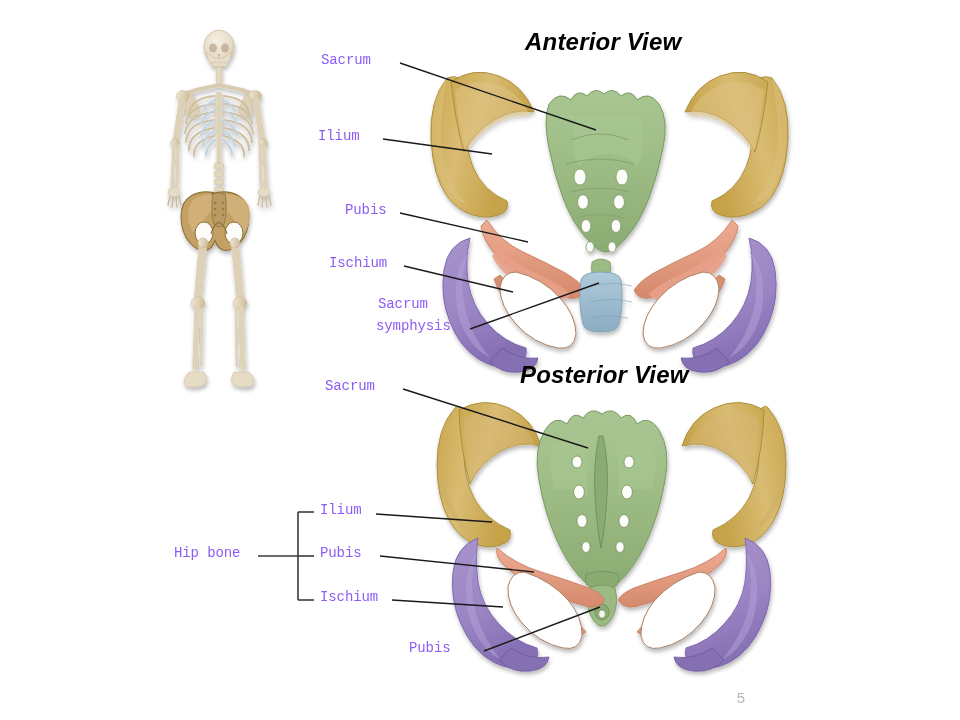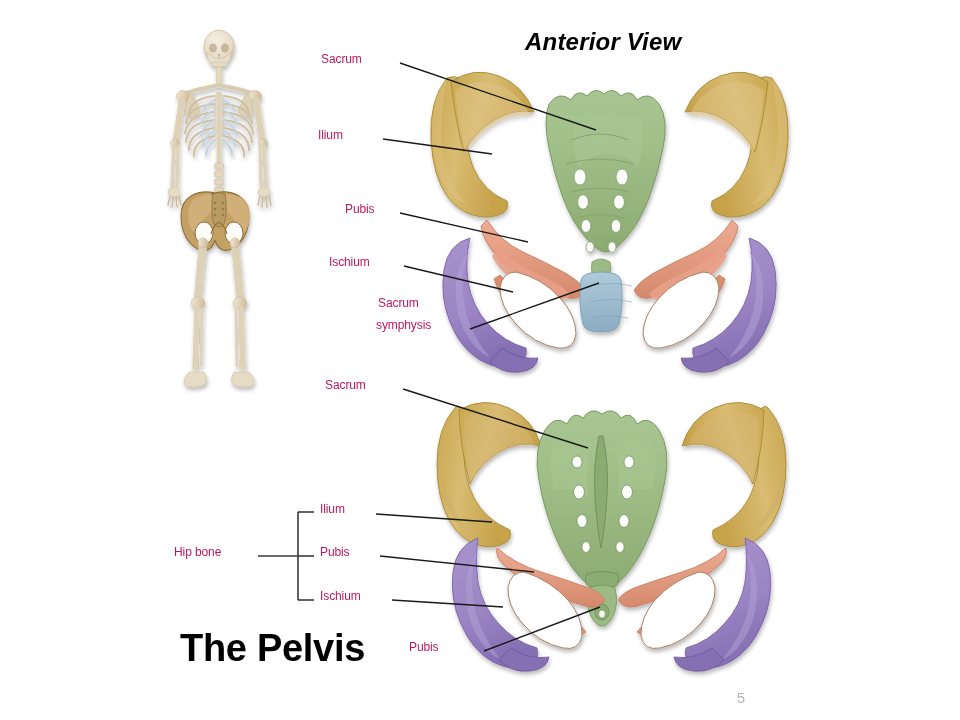--- a/index.html
+++ b/index.html
@@ -28,24 +28,24 @@
     position: absolute;
     left: 0; top: 0;
     width: 960px;
     height: 720px;
   }
   svg.layer { overflow: visible; }
 
   
   .lbl {
     position: absolute;
-    font-family: Liberation Sans, sans-serif;
-    font-size: 12px;
+    font-family: Liberation Mono, monospace;
+    font-size: 14px;
     line-height: 1.18;
-    color: #be185d;
+    color: #8b5cf6;
     white-space: nowrap;
     letter-spacing: -0.1px;
   }
 
   .viewtitle {
     position: absolute;
     font-family: "Liberation Sans", sans-serif;
     font-weight: bold;
     font-style: italic;
     font-size: 24px;
@@ -485,30 +485,30 @@
 
   <div class="lbl" style="left:318px; top:128px;">Ilium</div>
 
   <div class="lbl" style="left:345px; top:202px;">Pubis</div>
 
   <div class="lbl" style="left:329px; top:255px;">Ischium</div>
 
   <div class="lbl" style="left:378px; top:296px;">Sacrum</div>
   <div class="lbl" style="left:376px; top:318px;">symphysis</div>
 
+  <div class="viewtitle" style="left:520px; top:361px;">Posterior View</div>
 
   <div class="lbl" style="left:325px; top:378px;">Sacrum</div>
 
   <div class="lbl" style="left:174px; top:545px;">Hip bone</div>
 
   <div class="lbl" style="left:320px; top:502px;">Ilium</div>
 
   <div class="lbl" style="left:320px; top:545px;">Pubis</div>
 
   <div class="lbl" style="left:320px; top:589px;">Ischium</div>
 
   <div class="lbl" style="left:409px; top:640px;">Pubis</div>
 
-  <div id="slide-title" style="left:180px; top:627px;">The Pelvis</div>
 
   <div id="page-number">5</div>
 
 </div>
 
 </body></html>

